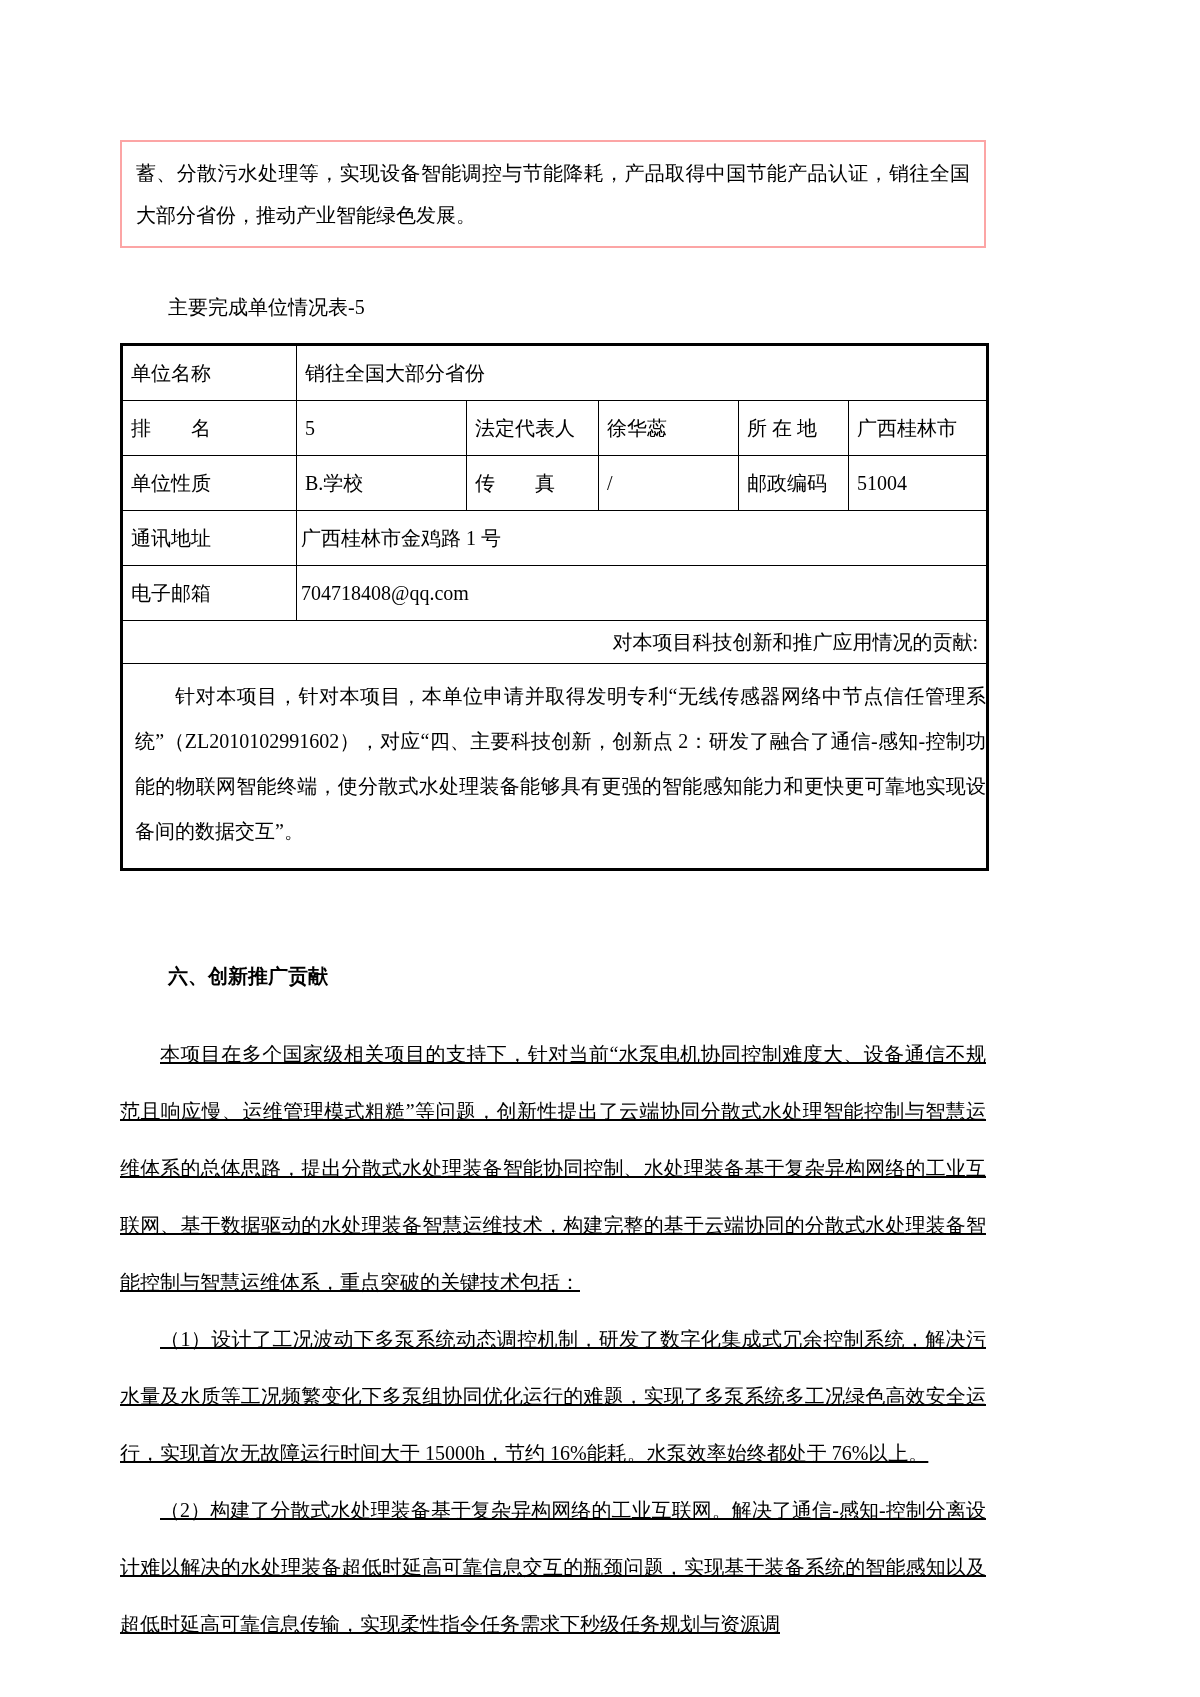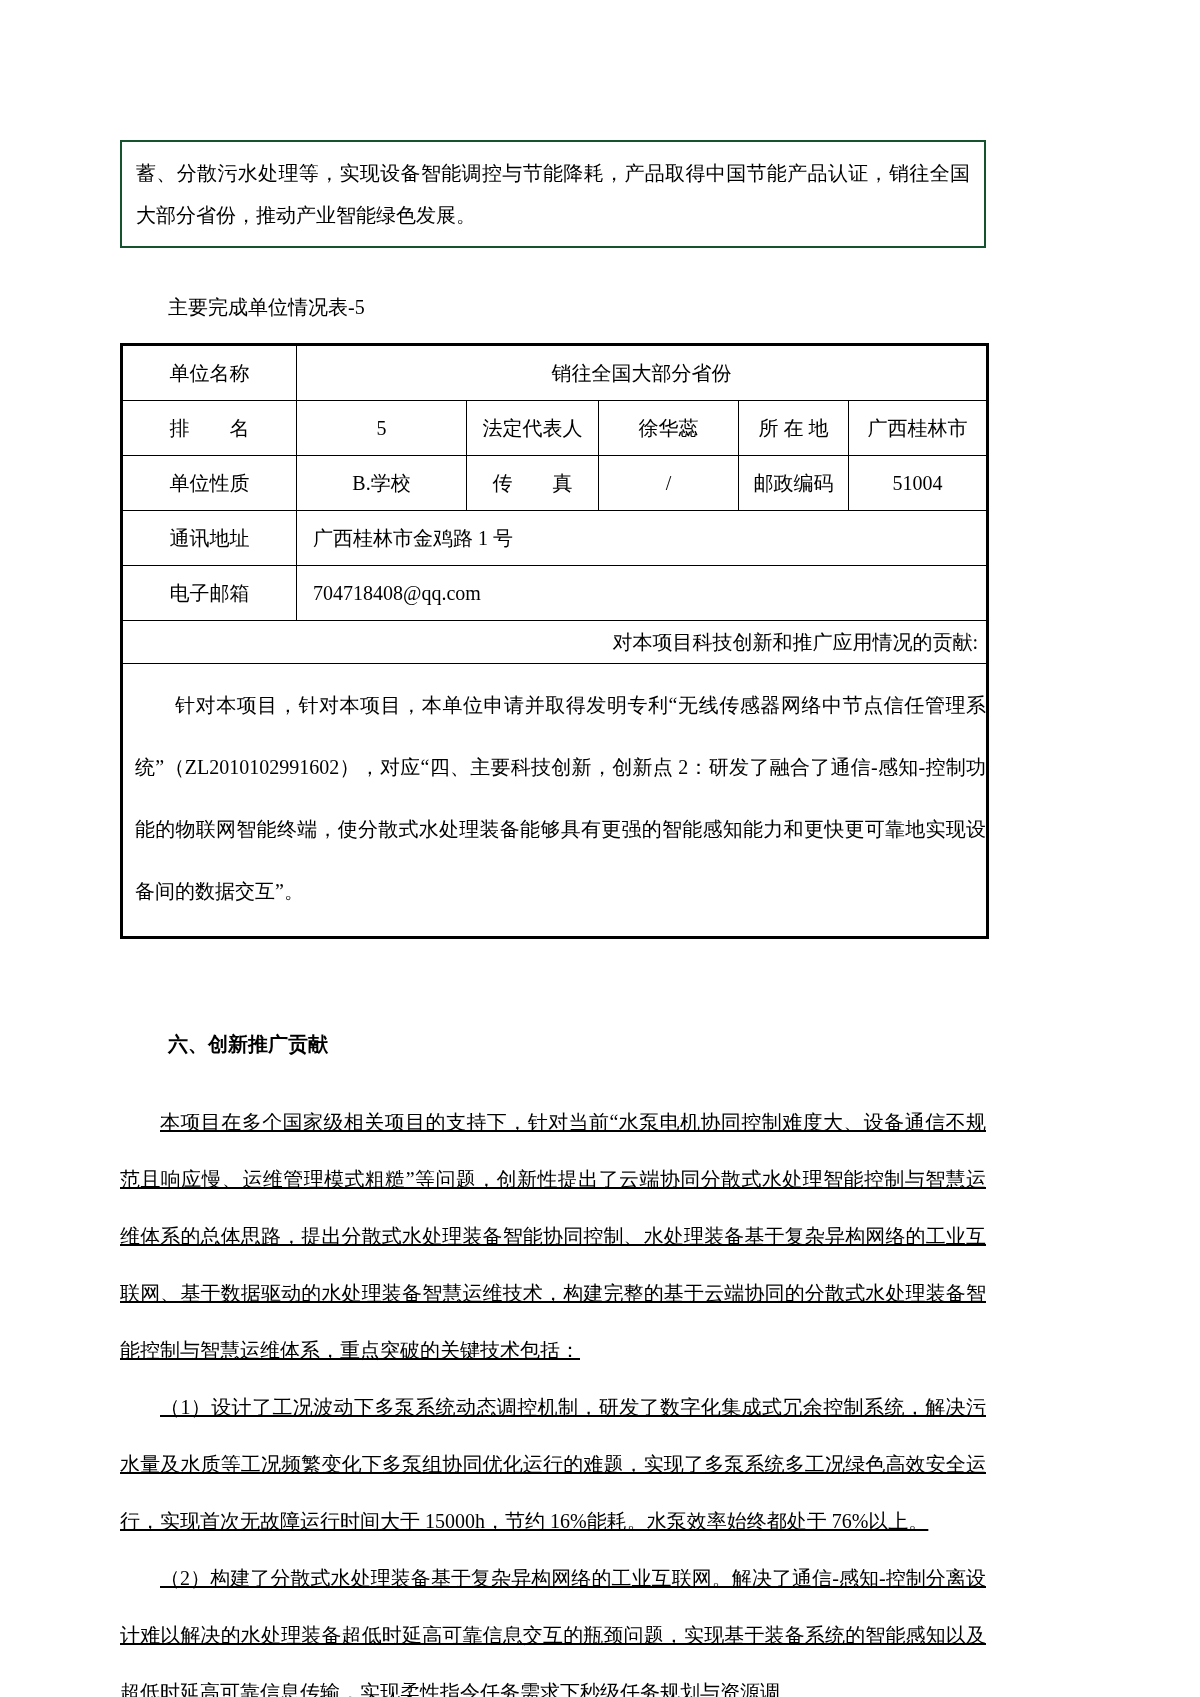--- a/index.html
+++ b/index.html
@@ -18,21 +18,21 @@
   }
   .content {
     position: absolute;
     left: 120px;
     top: 0;
     width: 866px;
   }
   
   .top-box {
     margin-top: 140px;
-    border: 2px solid #14532d;
+    border: 2px solid #fca5a5;
     padding: 10px 14px;
     font-size: 20px;
     line-height: 42px;
     text-align: justify;
   }
   
   .table-title {
     margin: 46px 0 22px 48px;
     font-size: 20px;
   }
@@ -41,37 +41,36 @@
     border-collapse: collapse;
     width: 866px;
     table-layout: fixed;
     font-size: 20px;
     border: 3px solid #000;
   }
   table.unit-table td {
     border: 1px solid #000;
     padding: 4px 8px;
     height: 46px;
-    text-align: center;
     vertical-align: middle;
     overflow: hidden;
   }
   table.unit-table td.left {
     text-align: left;
-    padding-left: 16px;
+    padding-left: 4px;
   }
   table.unit-table td.contrib-label {
     text-align: right;
     padding-left: 8px;
     height: 34px;
   }
   table.unit-table td.contrib-body {
     text-align: justify;
     padding: 10px 0 14px 12px;
-    line-height: 62px;
+    line-height: 45px;
     height: auto;
   }
   .indent {
     text-indent: 2em;
   }
   
   .section-heading {
     margin: 92px 0 0 48px;
     font-size: 20px;
     font-weight: bold;

